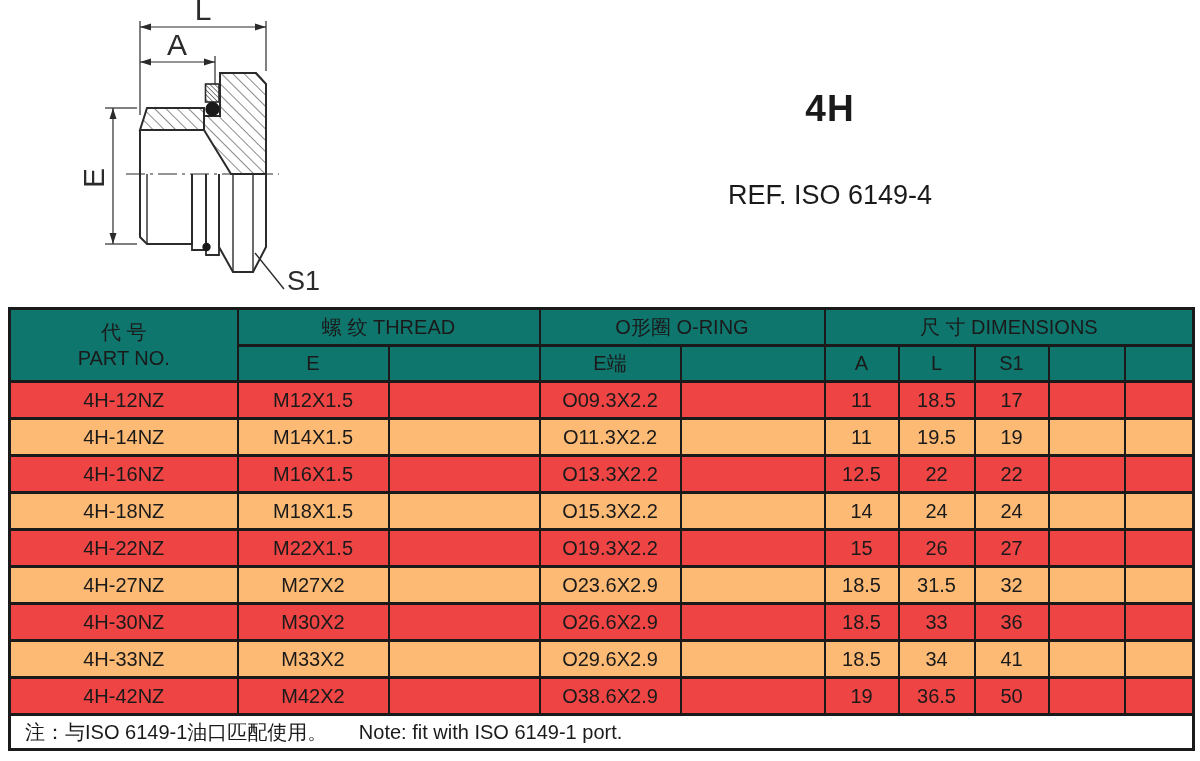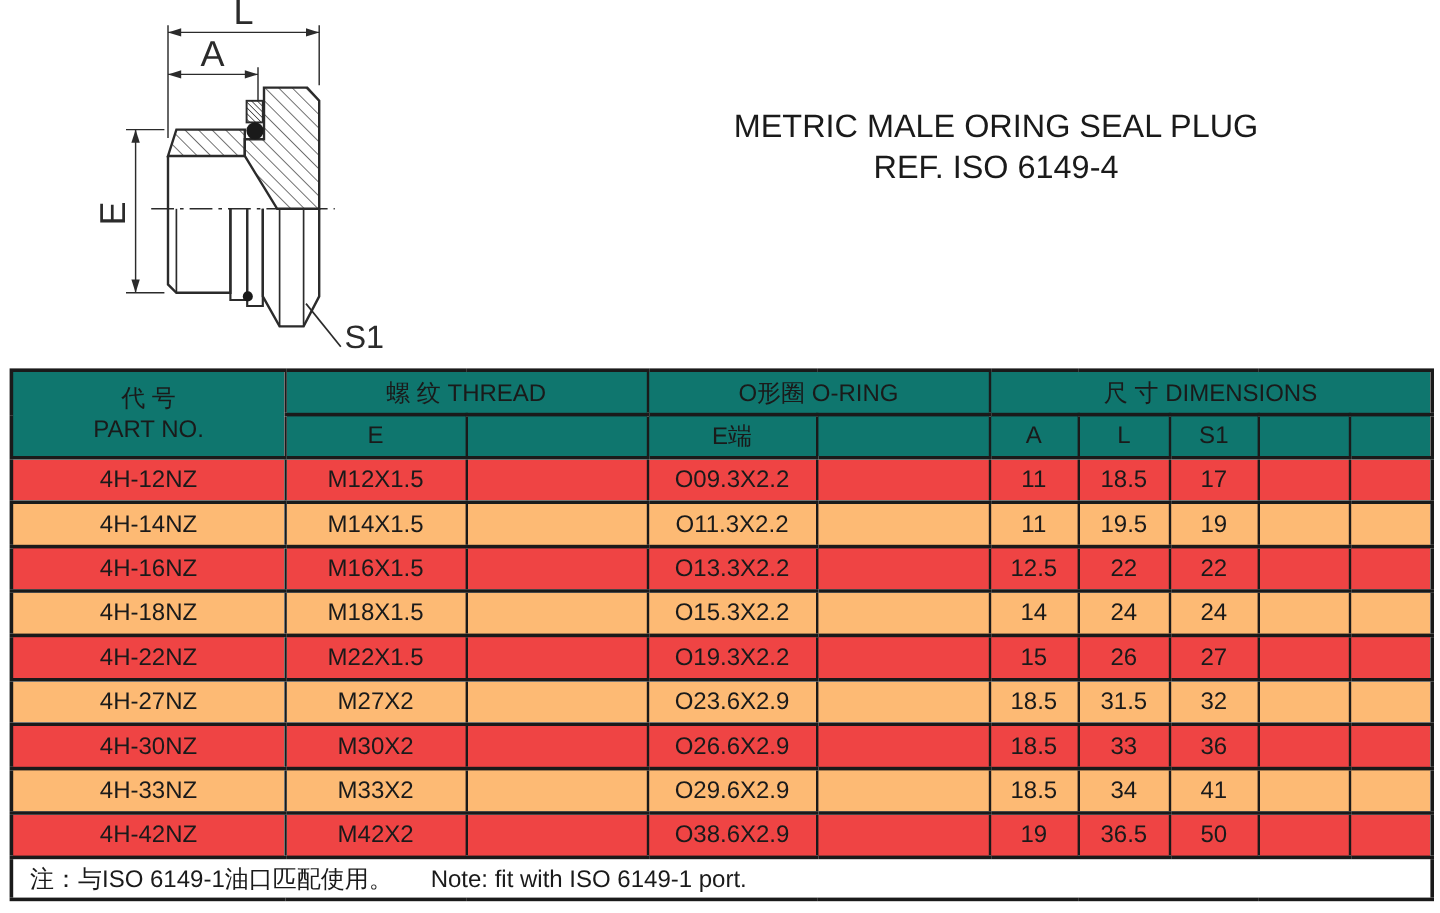--- a/index.html
+++ b/index.html
@@ -91,21 +91,21 @@
   <polygon points="113,108 109.5,119 116.5,119" fill="#2b2b2b"></polygon>
   <polygon points="113,244 109.5,233 116.5,233" fill="#2b2b2b"></polygon>
   <text class="dim-label" x="97" y="185" text-anchor="middle" transform="rotate(-90 97 178)">E</text>
 
   <line x1="255" y1="253" x2="284" y2="289" stroke="#2b2b2b" stroke-width="1.4"></line>
   <text class="s1-label" x="287" y="290">S1</text>
 </svg>
 </div>
 
 <div class="title-block">
-  <div class="tline">METRIC MALE ORING SEAL PLUG</div>
+  <div class="model">4H</div>
   <div class="tline">REF. ISO 6149-4</div>
 </div>
 
 <table class="spec">
   <colgroup>
     <col style="width:228px">
       <col style="width:151px">
       <col style="width:151px">
     <col style="width:141px">
       <col style="width:144px">

